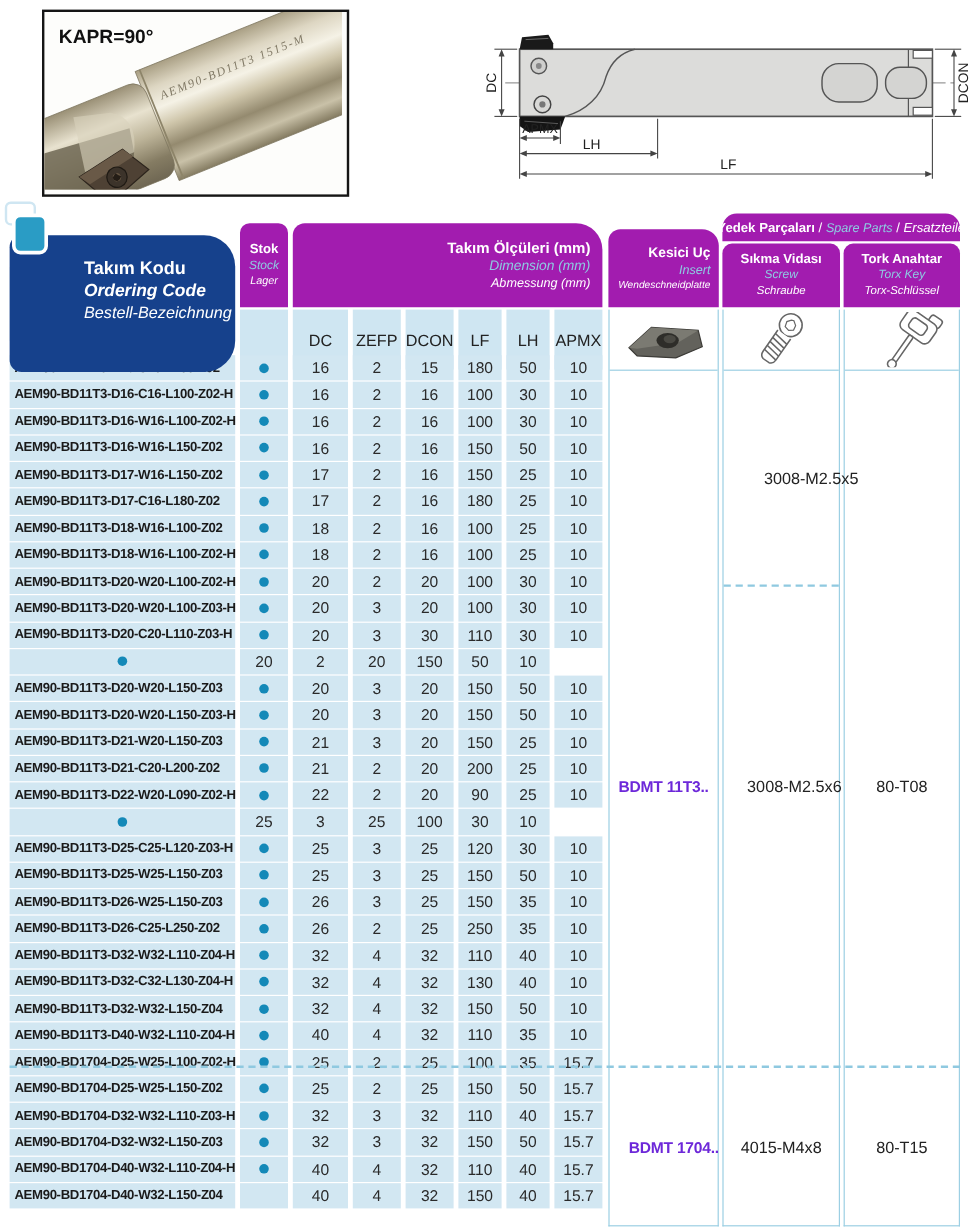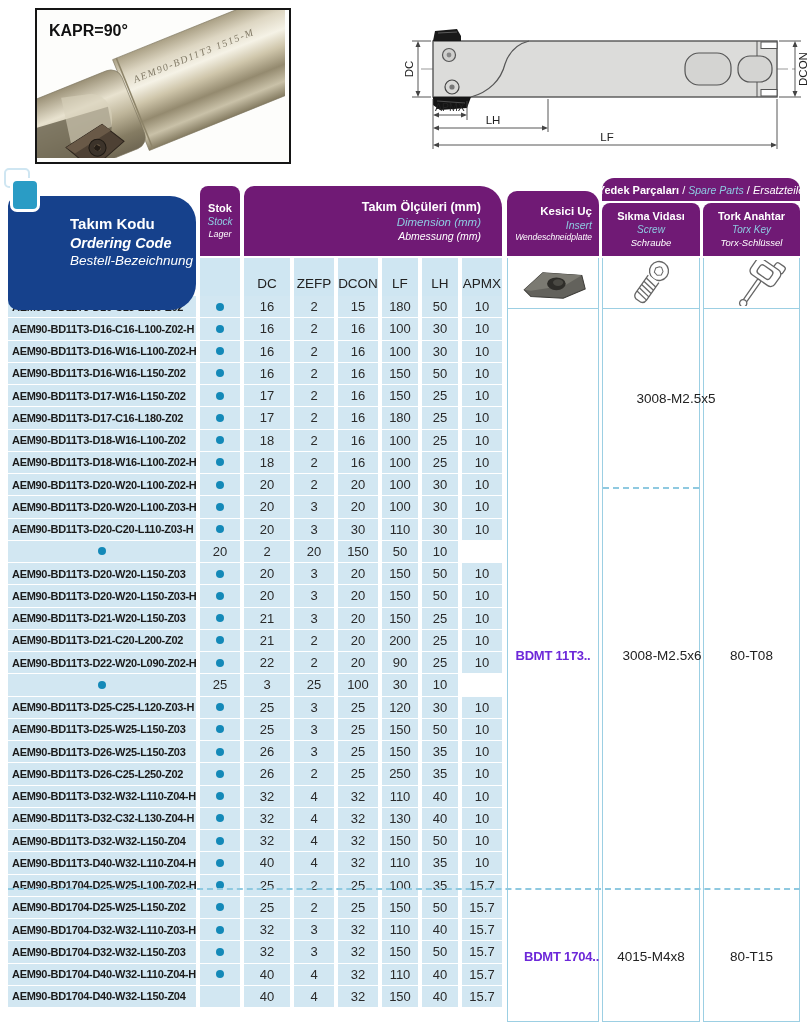--- a/index.html
+++ b/index.html
@@ -8,34 +8,34 @@
 
   
   .photo-box{position:absolute;left:35px;top:8px;width:252px;height:152px;
              border:2px solid #151515;background:#fdfdfb;}
   .photo-box svg{display:block;}
 
   
   .tech-drawing{position:absolute;left:405px;top:0;width:405px;height:170px;}
 
   
-  .teal{position:absolute;background:#701a75;color:#fff;box-sizing:border-box;}
+  .teal{position:absolute;background:#a21caf;color:#fff;box-sizing:border-box;}
   .hdr-line-b{font-weight:bold;}
   .hdr-line-i{font-style:italic;color:#8ecbe2;}
   .hdr-line-w{font-style:italic;color:#fff;}
 
   .stok-hdr{left:200px;top:186px;width:40px;height:70px;border-radius:8px 8px 0 0;
             display:flex;flex-direction:column;align-items:center;justify-content:center;line-height:1.25;}
   .stok-hdr .hdr-line-b{font-size:11px;}
   .stok-hdr .hdr-line-i{font-size:10px;}
   .stok-hdr .hdr-line-w{font-size:9px;}
 
   .dims-hdr{left:244px;top:186px;width:258px;height:70px;border-radius:10px 22px 0 0;
             display:flex;flex-direction:column;align-items:flex-end;justify-content:center;
-            padding-right:21px;line-height:1.3;}
+            padding-right:10px;line-height:1.3;}
   .dims-hdr .hdr-line-b{font-size:12.5px;}
   .dims-hdr .hdr-line-i{font-size:11.5px;}
   .dims-hdr .hdr-line-w{font-size:10.5px;}
 
   .insert-hdr{left:507px;top:191px;width:92px;height:65px;border-radius:10px 14px 0 0;
               display:flex;flex-direction:column;align-items:flex-end;justify-content:center;
               padding-right:7px;line-height:1.3;}
   .insert-hdr .hdr-line-b{font-size:11.5px;}
   .insert-hdr .hdr-line-i{font-size:10.5px;}
   .insert-hdr .hdr-line-w{font-size:8.5px;}

